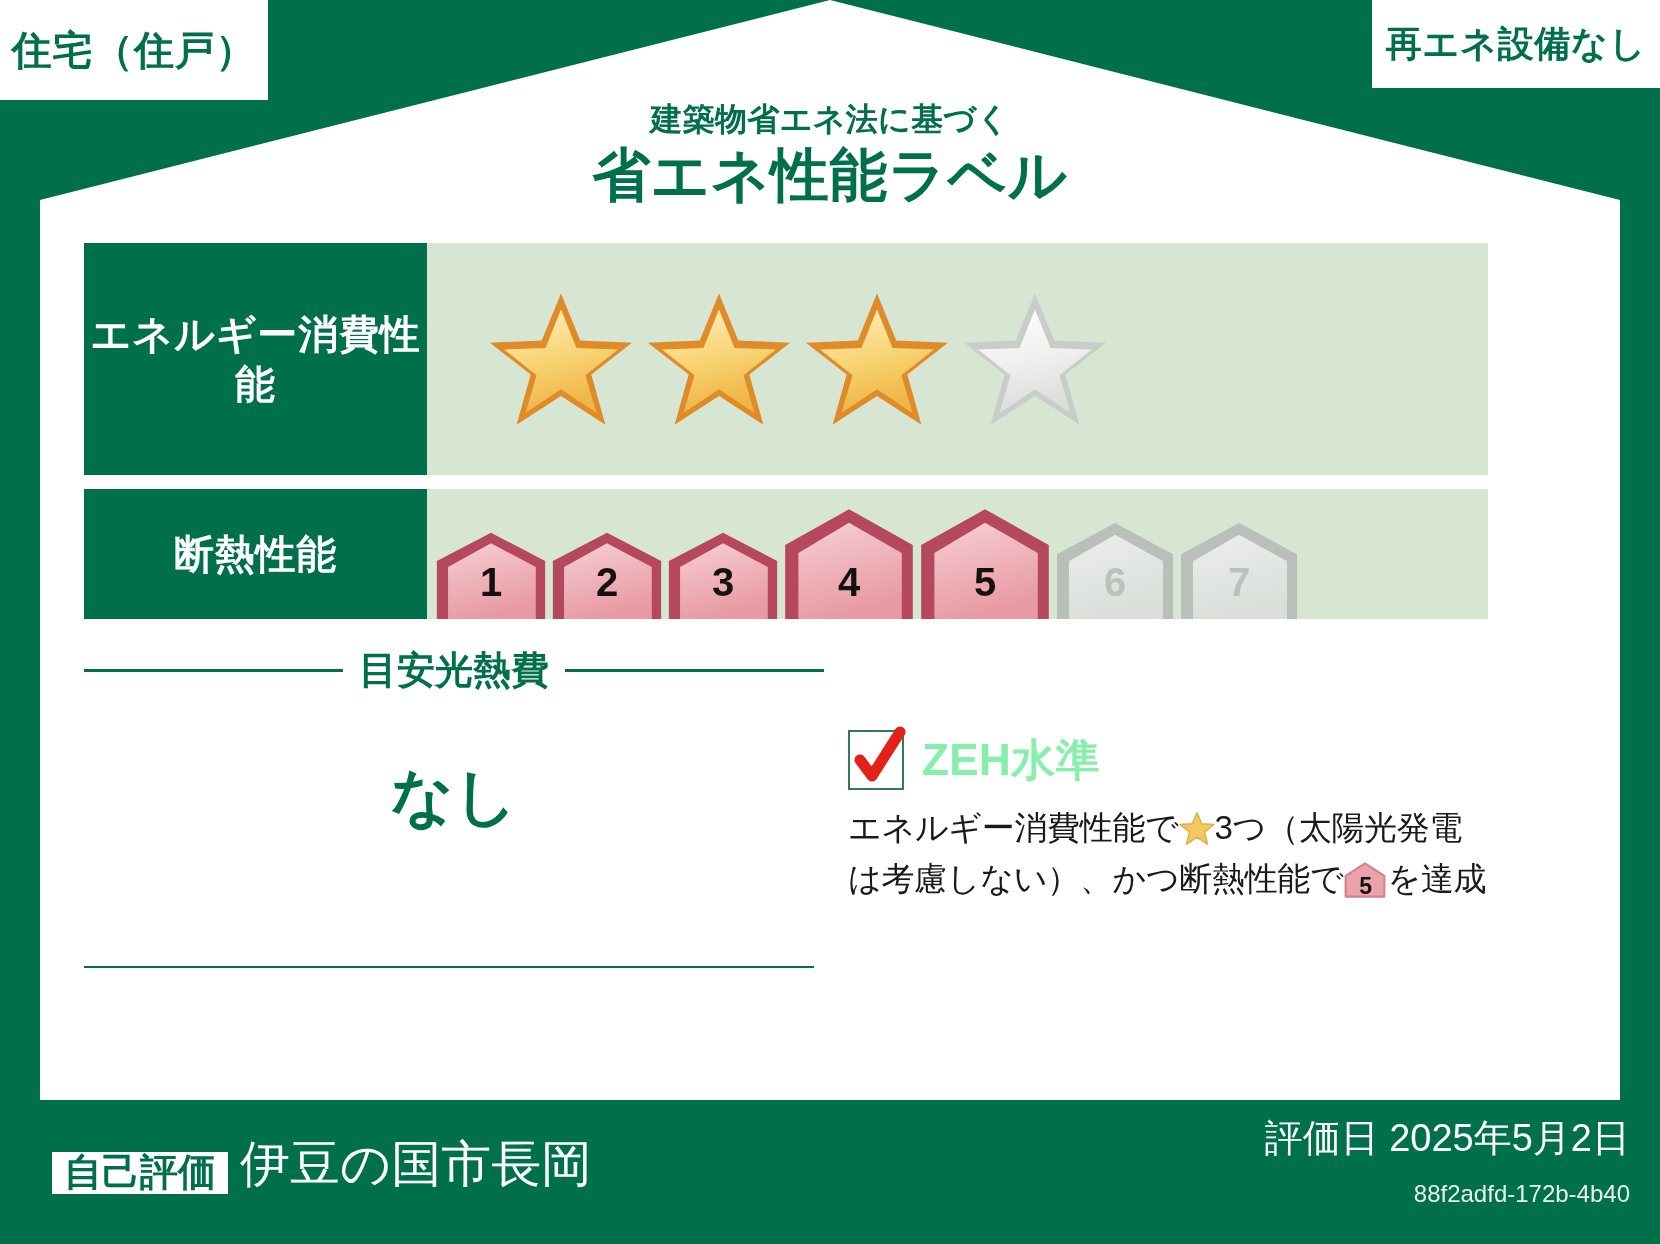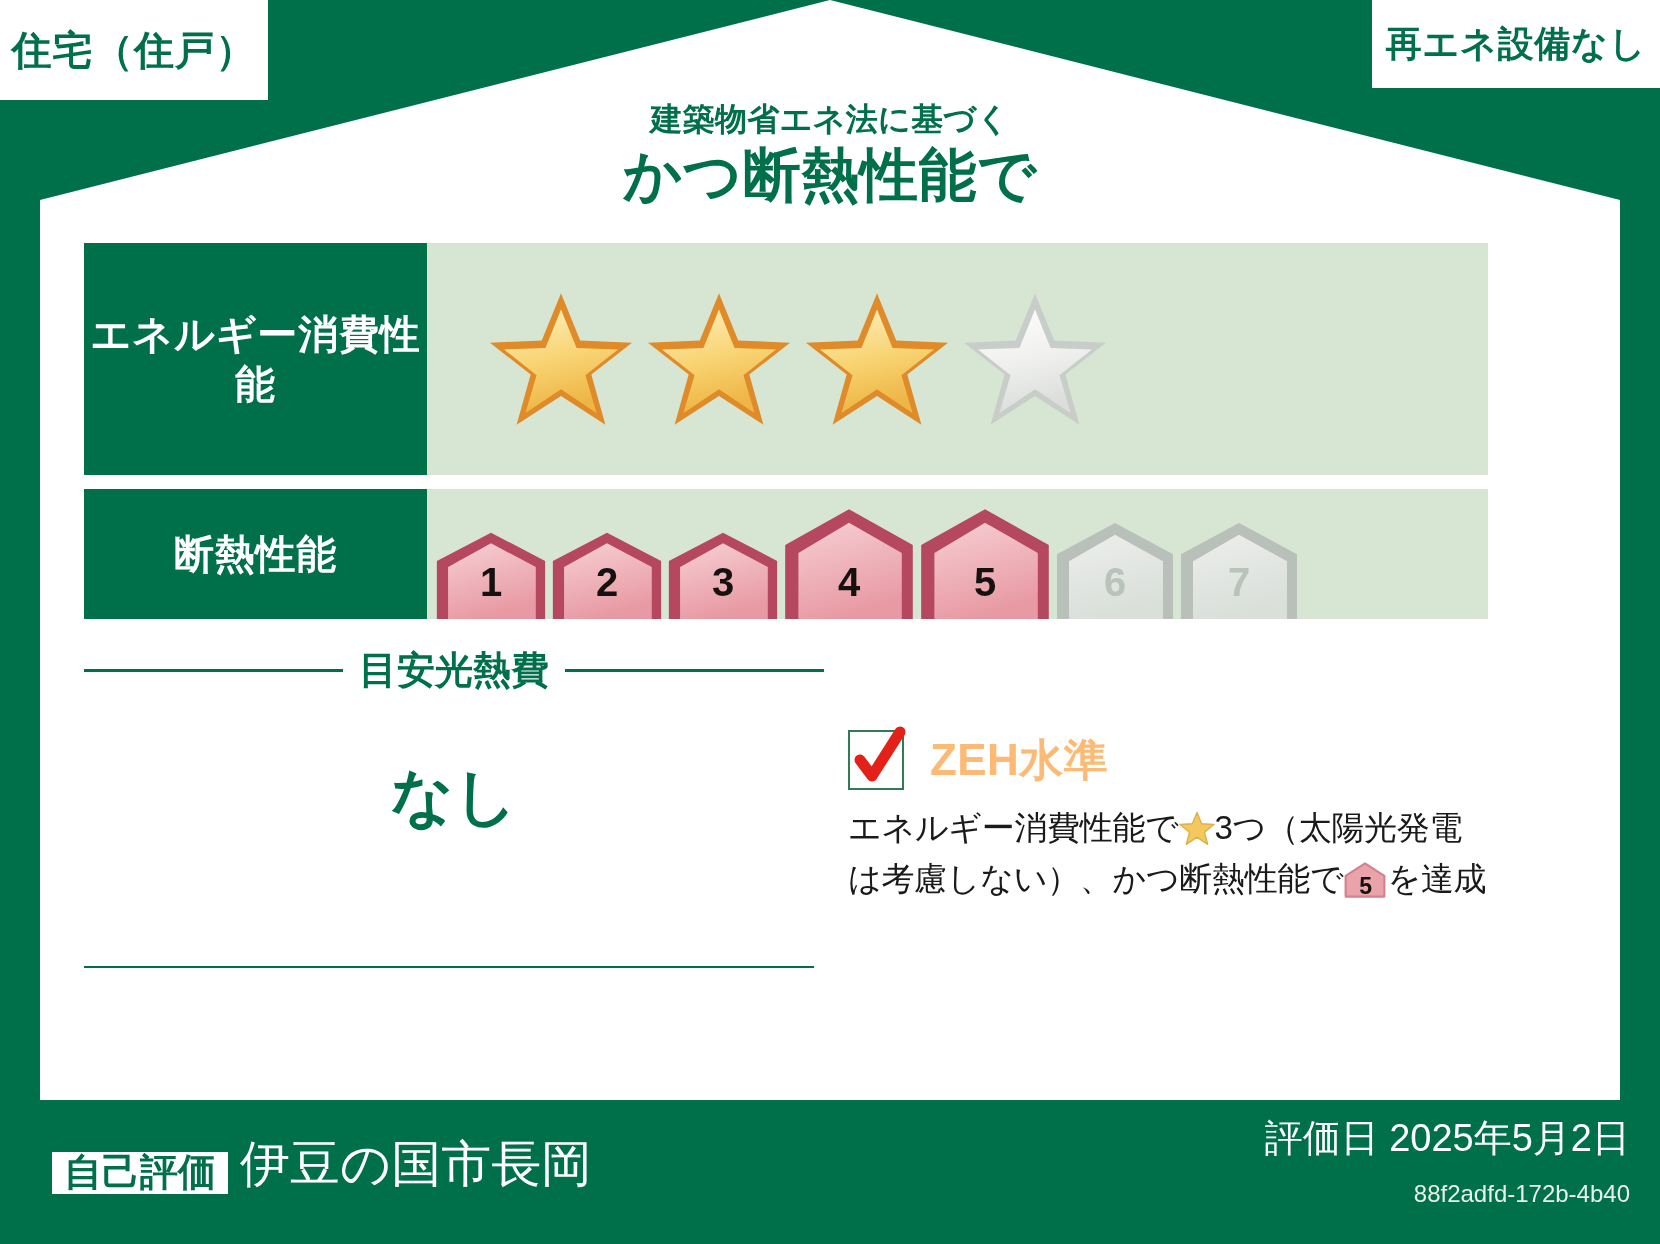--- a/index.html
+++ b/index.html
@@ -90,21 +90,21 @@
   }
 
   
   .zeh{position:absolute;left:848px;top:730px;width:660px;}
   .zeh-head{display:flex;align-items:center;gap:18px;}
   .checkbox{
     width:52px;height:56px;border:2px solid #2f7d55;background:#fff;
     position:relative;flex:0 0 auto;
   }
   .checkbox svg{position:absolute;left:-2px;top:-6px;}
-  .zeh-title{color:#fdba74;font-size:44px;font-weight:bold;letter-spacing:.01em;margin-left:8px;}
+  .zeh-title{color:#86efac;font-size:44px;font-weight:bold;letter-spacing:.01em;}
   .zeh-desc{
     margin-top:12px;color:#1a1a1a;font-size:33px;line-height:1.55;
     letter-spacing:-0.01em;
   }
   .inline-star{display:inline-block;vertical-align:-6px;width:36px;height:34px;}
   .inline-house{display:inline-block;vertical-align:-8px;width:44px;height:36px;position:relative;}
   .inline-house .n{
     position:absolute;left:0;right:0;bottom:-1px;text-align:center;
     font-size:23px;font-weight:bold;color:#14110f;line-height:1;
   }
@@ -136,21 +136,21 @@
 
 <div class="root">
 
   <div class="house-white"></div>
 
   <div class="badge badge-left">住宅（住戸）</div>
   <div class="badge badge-right">再エネ設備なし</div>
 
   <div class="title-wrap">
     <div class="title-sub">建築物省エネ法に基づく</div>
-    <div class="title-main">かつ断熱性能で</div>
+    <div class="title-main">省エネ性能ラベル</div>
   </div>
 
   <div class="row" id="energy-row">
     <div class="row-label">エネルギー消費性能</div>
     <div class="row-value">
       <div class="stars" id="star-track">
           <svg class="star" viewBox="0 0 200 190">
             <defs>
               <linearGradient id="sg0" x1="0" y1="0" x2="0.25" y2="1">
                 <stop offset="0%" stop-color="#fdf0c0"></stop>

